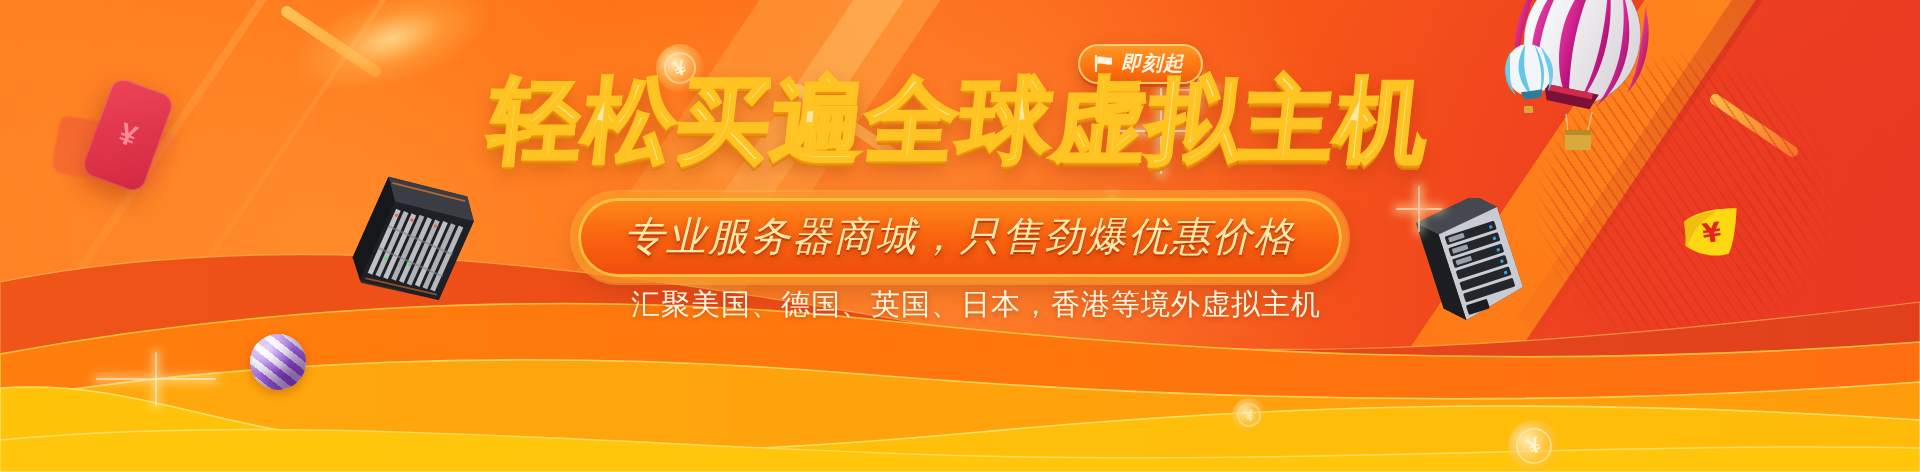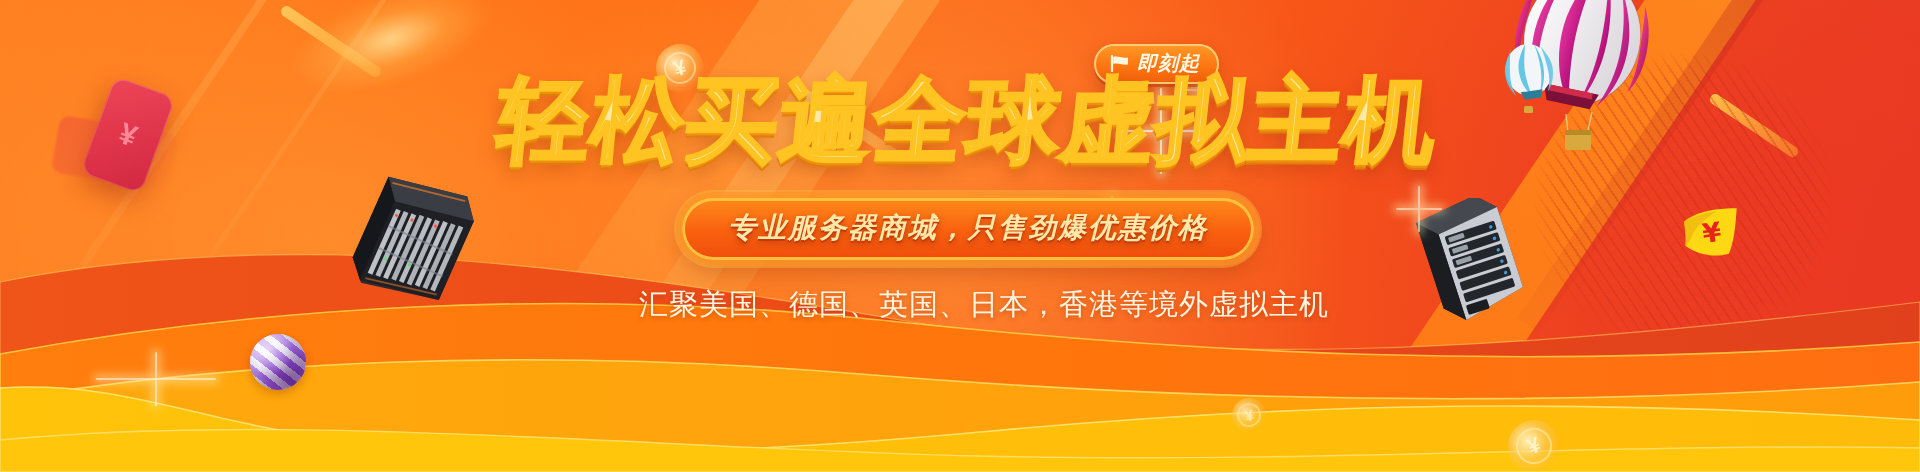--- a/index.html
+++ b/index.html
@@ -153,21 +153,21 @@
   }
   .sparkle i.h{ width:100%; height:2px; }
   .sparkle i.v{ width:2px; height:100%; }
   .sp-1{ left:1118px; top:88px; width:86px; height:86px; }
   .sp-2{ left:1178px; top:70px; width:40px; height:40px; opacity:.8; }
   .sp-3{ left:1086px; top:196px; width:52px; height:52px; opacity:.85; }
   .sp-4{ left:96px;  top:352px; width:120px; height:54px; opacity:.7; }
   .sp-5{ left:1396px; top:186px; width:46px; height:46px; opacity:.7; }
 
   
-  .content{ position:absolute; inset:0;margin-left:16px; }
+  .content{ position:absolute; inset:0; }
 
   .badge{
     position:absolute; left:1078px; top:44px;
     display:flex; align-items:center; gap:7px;
     padding:6px 19px 7px 16px;
     border-radius:999px;
     background:linear-gradient(180deg,#ff9a2a 0%, #ff7a12 48%, #f2600c 100%);
     box-shadow:0 3px 0 rgba(190,62,10,.55),
                inset 0 0 0 2px rgba(255,208,120,.95),
                0 6px 16px rgba(160,50,8,.35);
@@ -199,21 +199,21 @@
     border-radius:999px;
     background:linear-gradient(180deg,#ff8a1a 0%, #f9600f 55%, #ef4d0c 100%);
     box-shadow:
       inset 0 0 0 3px rgba(255,196,64,.95),
       0 0 0 6px rgba(255,146,32,.55),
       0 0 0 8px rgba(255,186,70,.42),
       0 10px 26px rgba(150,44,6,.40);
     white-space:nowrap;
   }
   .pill-text{
-    font-size:28px; font-weight:bold; font-style:italic; letter-spacing:2px;
+    font-size:40px; font-weight:normal; font-style:italic; letter-spacing:2px;
     color:#ffe9a8;
     text-shadow:0 2px 0 #c8380a, 0 3px 6px rgba(120,30,4,.5);
     font-family:"DejaVu Sans","Liberation Sans",sans-serif;
   }
 
   .tagline{
     position:absolute; left:0; right:0; top:285px;
     text-align:center;
     font-size:29px; letter-spacing:1px;
     color:#fff6e2;

